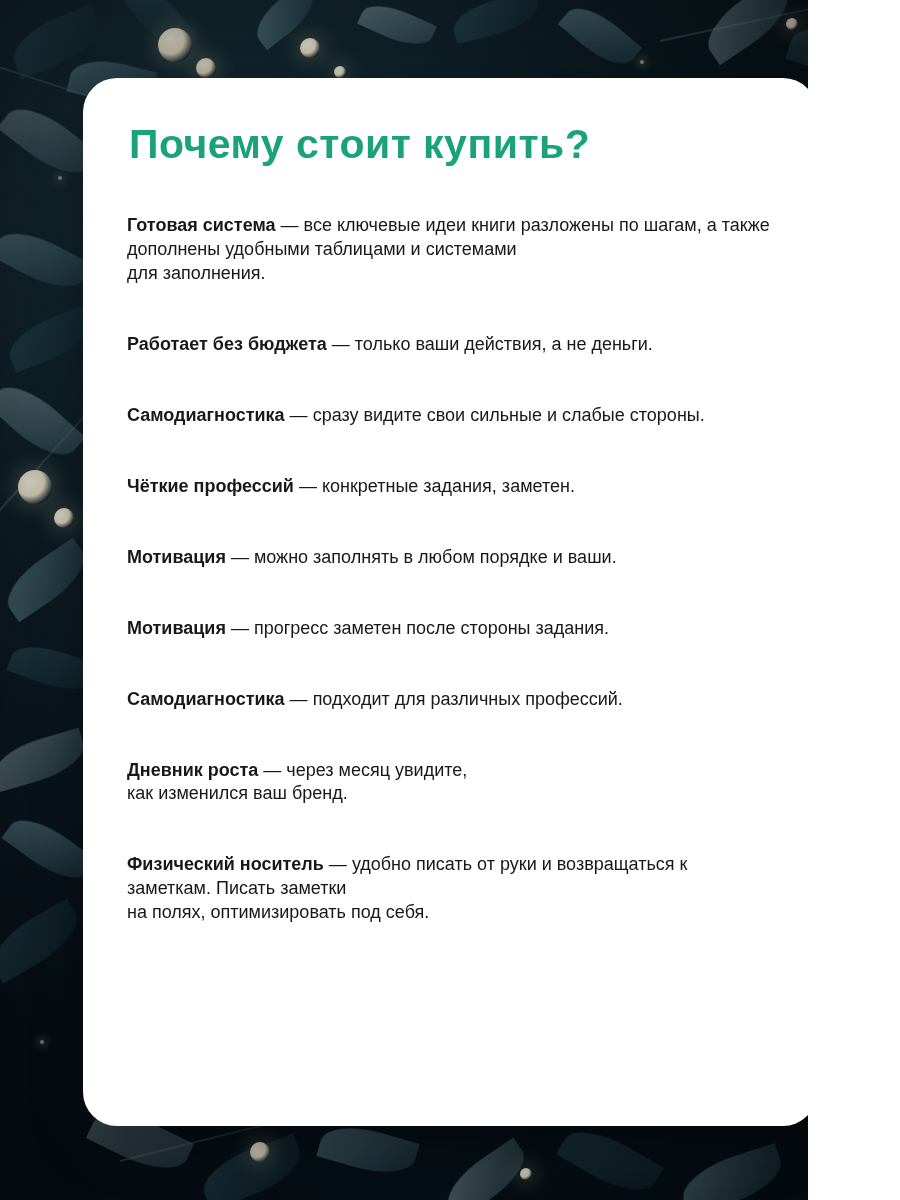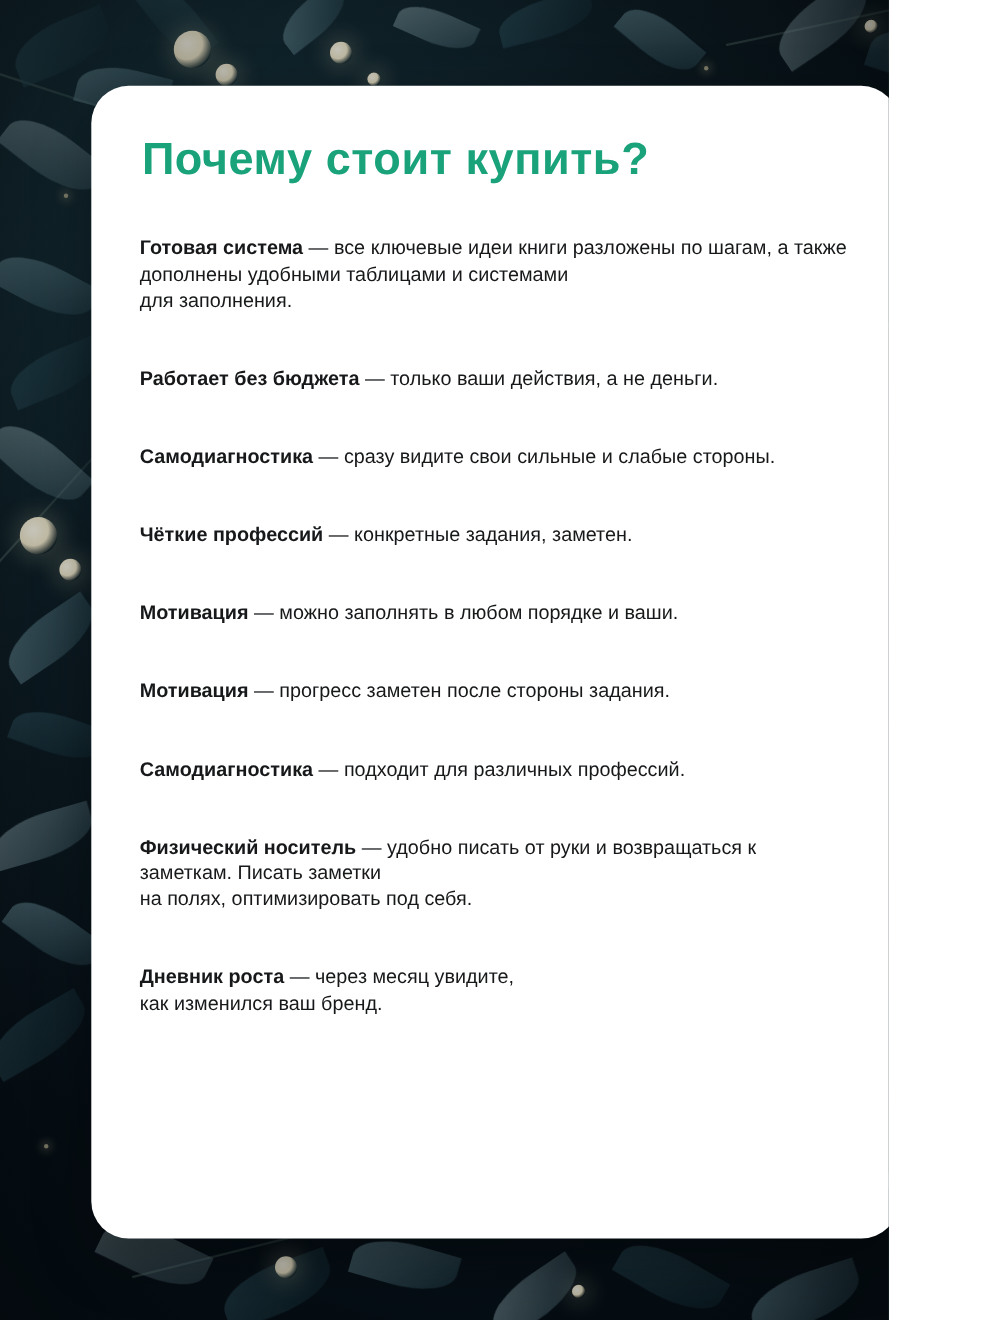--- a/index.html
+++ b/index.html
@@ -212,20 +212,20 @@
       <li class="benefit">
         <span class="term">Мотивация</span><span class="dash"> — </span><span class="desc">можно заполнять в любом порядке и ваши.</span>
       </li>
       <li class="benefit">
         <span class="term">Мотивация</span><span class="dash"> — </span><span class="desc">прогресс заметен после стороны задания.</span>
       </li>
       <li class="benefit">
         <span class="term">Самодиагностика</span><span class="dash"> — </span><span class="desc">подходит для различных профессий.</span>
       </li>
       <li class="benefit">
+        <span class="term">Дневник роста</span><span class="dash"> — </span><span class="desc">через месяц увидите,<br>как изменился ваш бренд.</span>
+      </li>
+      <li class="benefit">
         <span class="term">Физический носитель</span><span class="dash"> — </span><span class="desc">удобно писать от руки и возвращаться к заметкам. Писать заметки<br>на полях, оптимизировать под себя.</span>
-      </li>
-      <li class="benefit">
-        <span class="term">Дневник роста</span><span class="dash"> — </span><span class="desc">через месяц увидите,<br>как изменился ваш бренд.</span>
       </li>
     </ul>
   </div>
 </div>
 
 </body></html>

